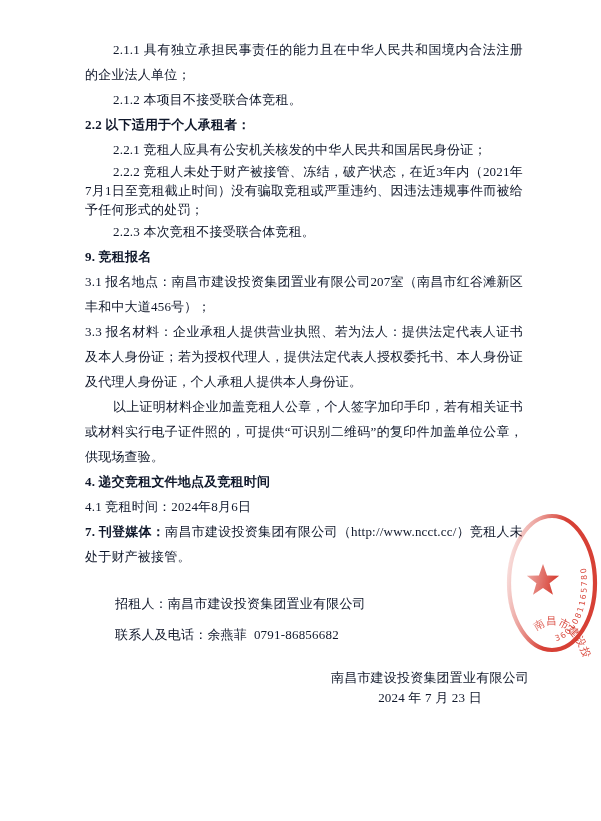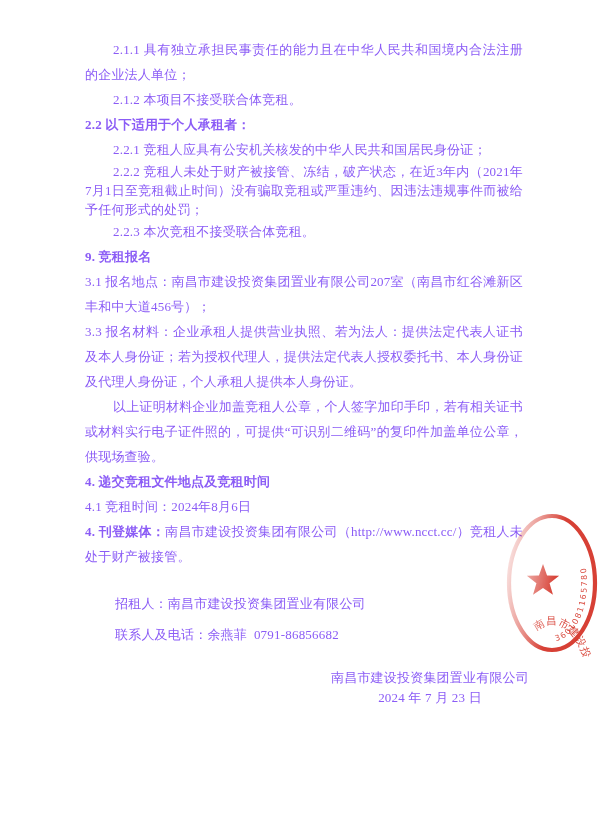--- a/index.html
+++ b/index.html
@@ -1,19 +1,19 @@
 <!DOCTYPE html>
 <html><head>
 <meta charset="utf-8">
 <style>
   html,body{margin:0;padding:0;background:#ffffff;}
   .page{
     position:relative;width:601px;height:821px;background:#ffffff;
     font-family:"Liberation Serif","DejaVu Serif",serif;
-    color:#8b5cf6;overflow:hidden;
+    color:#0f172a;overflow:hidden;
   }
   .doc{
     position:absolute;left:85px;top:37px;width:438px;
     font-size:13px;line-height:25px;text-align:justify;
     letter-spacing:0.2px;
   }
   .doc p{margin:0;white-space:pre-wrap;}
   .indent{text-indent:28px;}
   .bold{font-weight:bold;}
   .tight{line-height:19px;}
@@ -39,21 +39,21 @@
     <p class="bold">2.2 以下适用于个人承租者：</p>
     <p class="indent">2.2.1 竞租人应具有公安机关核发的中华人民共和国居民身份证；</p>
     <p class="indent tight">2.2.2 竞租人未处于财产被接管、冻结，破产状态，在近3年内（2021年7月1日至竞租截止时间）没有骗取竞租或严重违约、因违法违规事件而被给予任何形式的处罚；</p>
     <p class="indent">2.2.3 本次竞租不接受联合体竞租。</p>
     <p class="bold">9. 竞租报名</p>
     <p>3.1 报名地点：南昌市建设投资集团置业有限公司207室（南昌市红谷滩新区丰和中大道456号）；</p>
     <p>3.3 报名材料：企业承租人提供营业执照、若为法人：提供法定代表人证书及本人身份证；若为授权代理人，提供法定代表人授权委托书、本人身份证及代理人身份证，个人承租人提供本人身份证。</p>
     <p class="indent">以上证明材料企业加盖竞租人公章，个人签字加印手印，若有相关证书或材料实行电子证件照的，可提供“可识别二维码”的复印件加盖单位公章，供现场查验。</p>
     <p class="bold">4. 递交竞租文件地点及竞租时间</p>
     <p>4.1 竞租时间：2024年8月6日</p>
-    <p><span class="bold">4. 刊登媒体：</span><span>南昌市建设投资集团有限公司（http://www.ncct.cc/）竞租人未处于财产被接管。</span></p>
+    <p><span class="bold">7. 刊登媒体：</span><span>南昌市建设投资集团有限公司（http://www.ncct.cc/）竞租人未处于财产被接管。</span></p>
 
     <div class="contact">
       <p>招租人：南昌市建设投资集团置业有限公司</p>
       <p>联系人及电话：余燕菲  0791-86856682</p>
     </div>
 
     <div class="footer">
       <p>南昌市建设投资集团置业有限公司</p>
       <p>2024 年 7 月 23 日</p>
     </div>

